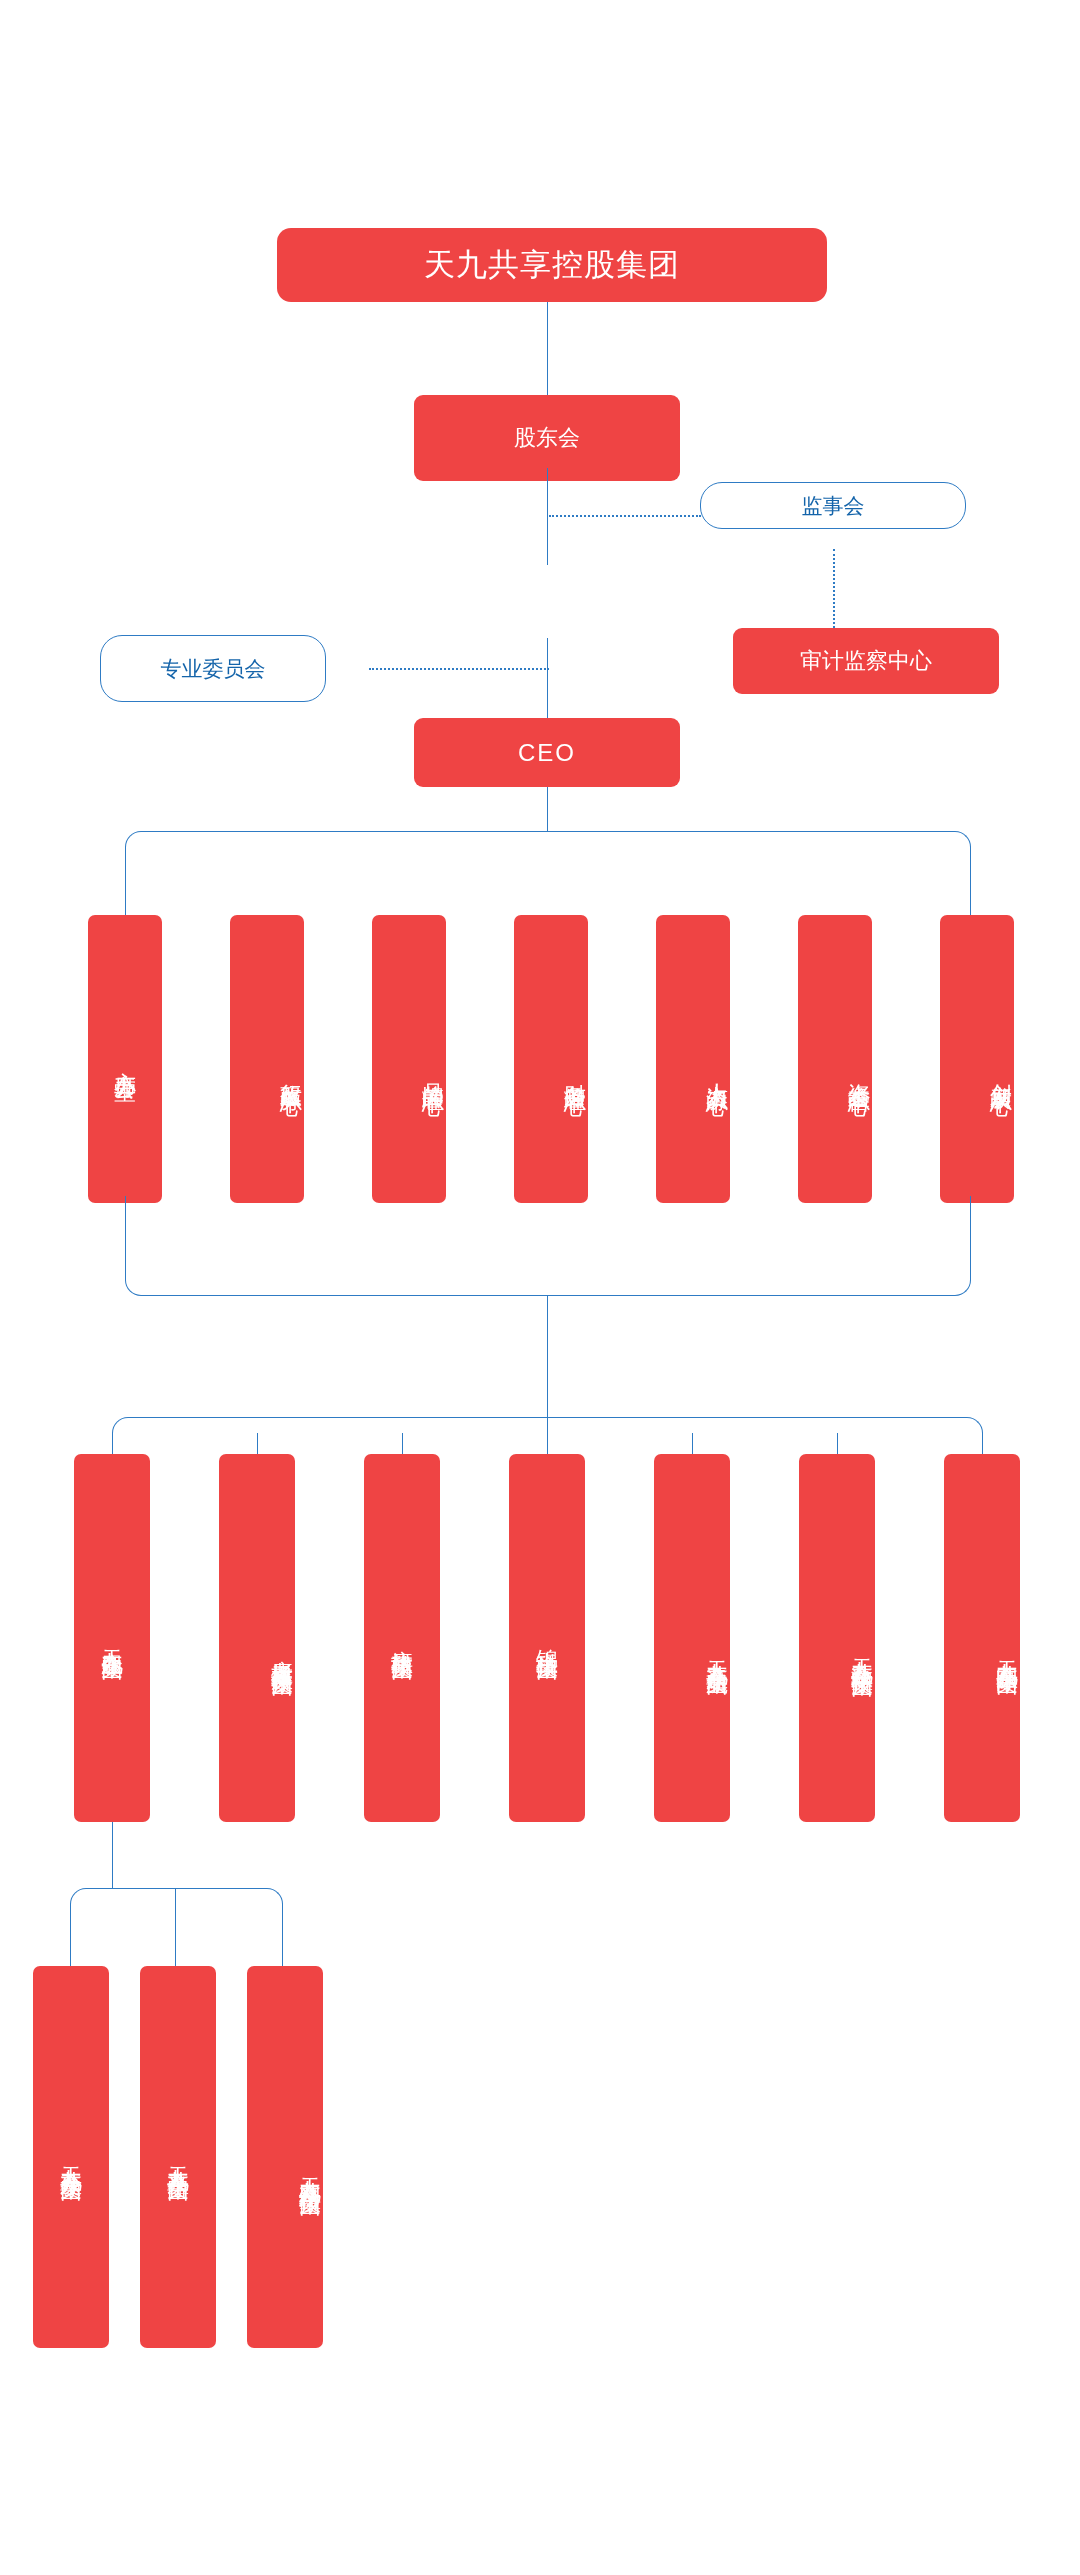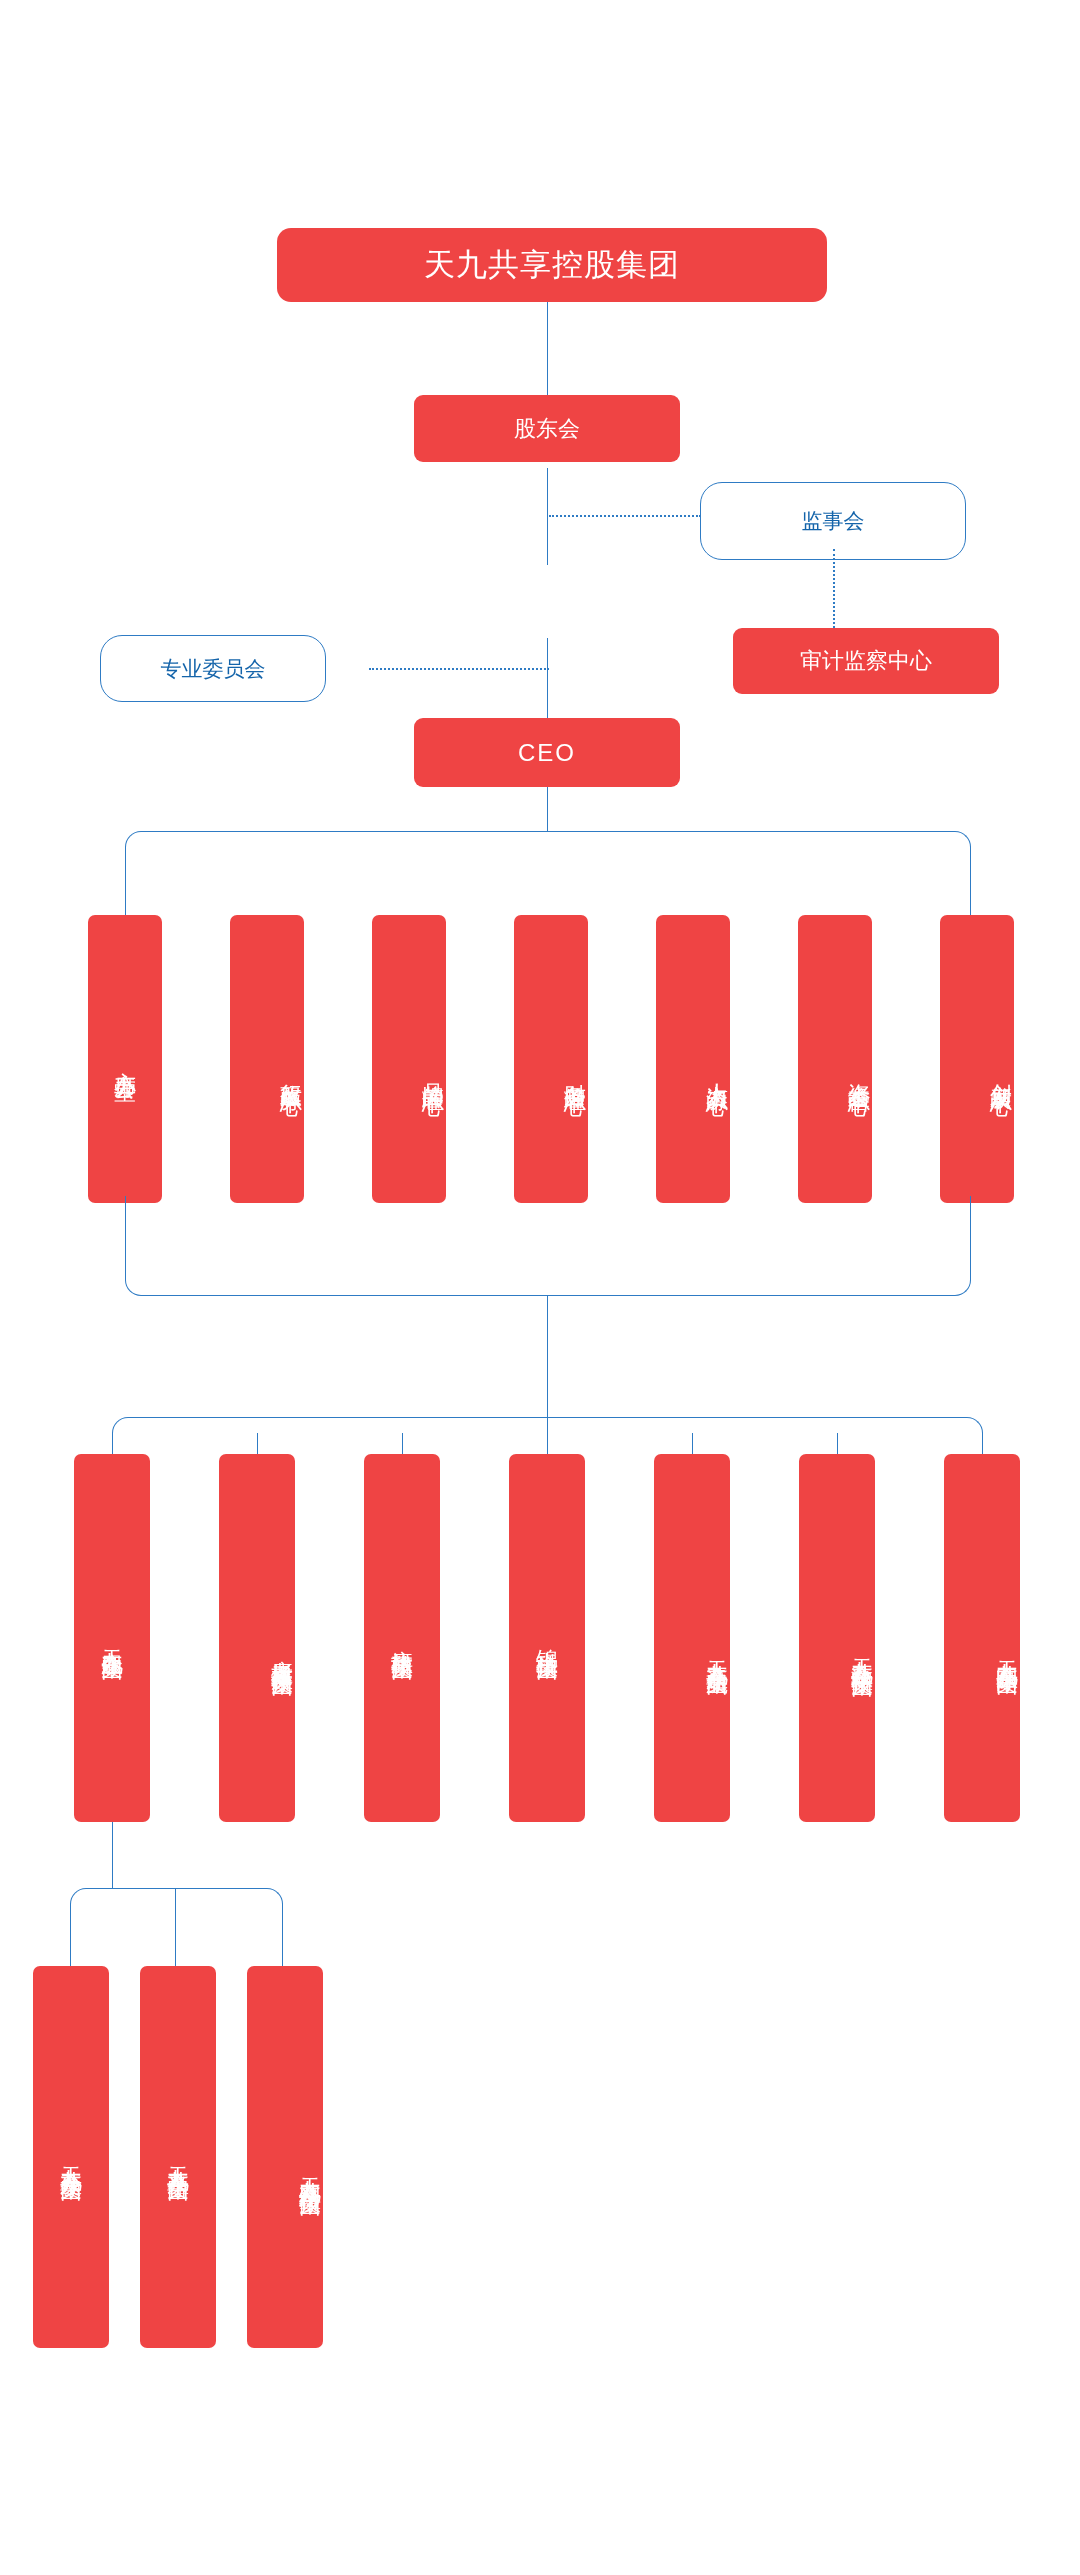--- a/index.html
+++ b/index.html
@@ -47,27 +47,27 @@
 </style>
 </head>
 <body>
 
 <div id="chart">
 
   <div class="node solid n-root" style="left:277px;top:228px;width:550px;height:74px;">天九共享控股集团</div>
 
   <div class="vline" style="left:547px;top:302px;height:93px;"></div>
 
-  <div class="node solid n-mid" style="left:414px;top:395px;width:266px;height:67px;">股东会</div>
+  <div class="node solid n-mid" style="left:414px;top:395px;width:266px;height:86px;">股东会</div>
 
   <div class="vline" style="left:547px;top:468px;height:97px;"></div>
 
   <div class="dotline-h" style="left:549px;top:515px;width:152px;"></div>
 
-  <div class="node outline n-mid-out" style="left:700px;top:482px;width:266px;height:78px;">监事会</div>
+  <div class="node outline n-mid-out" style="left:700px;top:482px;width:266px;height:47px;">监事会</div>
 
   <div class="dotline-v" style="left:833px;top:549px;height:79px;"></div>
 
 
   <div class="vline" style="left:547px;top:638px;height:80px;"></div>
 
   <div class="dotline-h" style="left:369px;top:668px;width:180px;"></div>
 
   <div class="node outline n-mid-out" style="left:100px;top:635px;width:226px;height:67px;">专业委员会</div>
 

